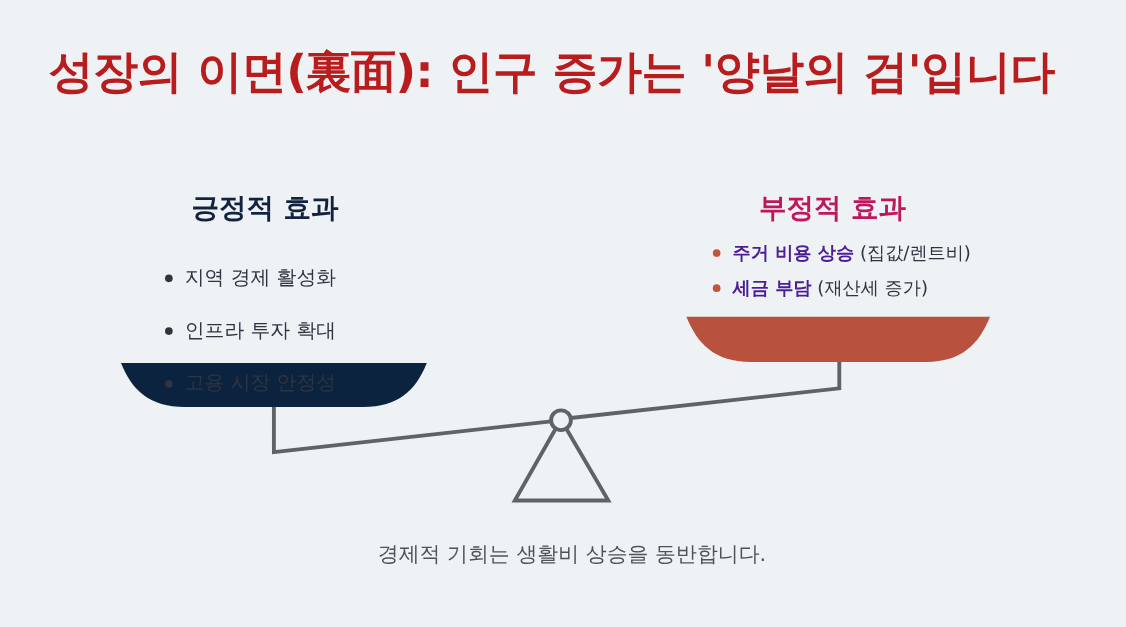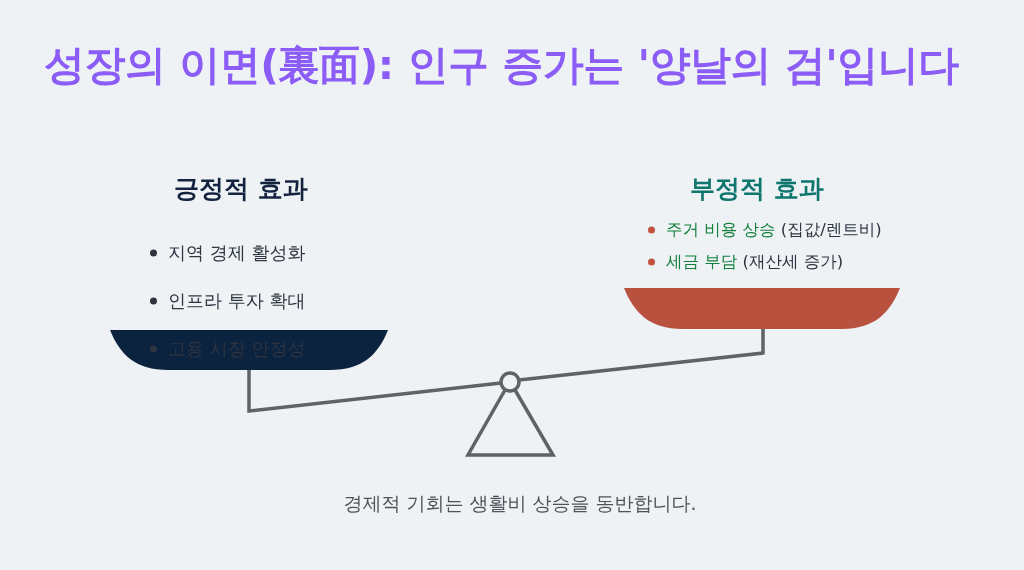--- a/index.html
+++ b/index.html
@@ -7,32 +7,32 @@
     body {
       background: #eef2f5;
       font-family: "DejaVu Sans", "Liberation Sans", sans-serif;
       position: relative;
     }
     .title {
       position: absolute;
       left: 44px; top: 38px;
       font-size: 41px;
       font-weight: bold;
-      color: #8b5cf6;
+      color: #b91c1c;
       letter-spacing: -0.5px;
       white-space: nowrap;
     }
     .panel-heading {
       position: absolute;
       font-size: 25px;
       font-weight: bold;
       white-space: nowrap;
     }
     .pos-heading { left: 174px; top: 172px; color: #13233f; }
-    .neg-heading { left: 690px; top: 172px; color: #0f766e; }
+    .neg-heading { left: 690px; top: 172px; color: #be185d; }
 
     .list { position: absolute; list-style: none; }
     .list li {
       position: relative;
       padding-left: 22px;
       white-space: nowrap;
     }
     .list li .bullet {
       position: absolute;
       left: 4px; top: 50%;
@@ -46,21 +46,21 @@
       height: 34px; line-height: 34px; margin-top: 14px;
     }
     .pos-list li .bullet { background: #2e3440; }
 
     .neg-list { left: 644px; top: 214px; }
     .neg-list li {
       font-size: 16.5px; color: #2e3440;
       height: 32px; line-height: 32px;
     }
     .neg-list li .bullet { background: #c4533e; }
-    .neg-list li .strong { color: #15803d; font-weight: normal; }
+    .neg-list li .strong { color: #4c1d95; font-weight: bold; }
 
     .caption {
       position: absolute;
       left: 0; width: 1024px;
       top: 491px;
       text-align: center;
       font-size: 19px;
       color: #4f5359;
       padding-left: 16px;
     }

